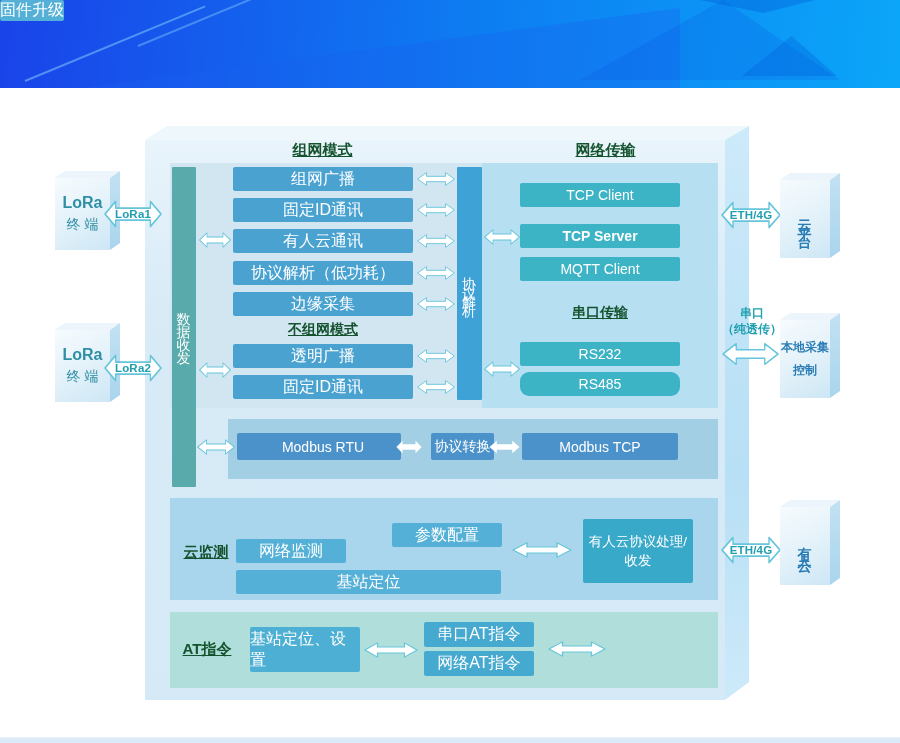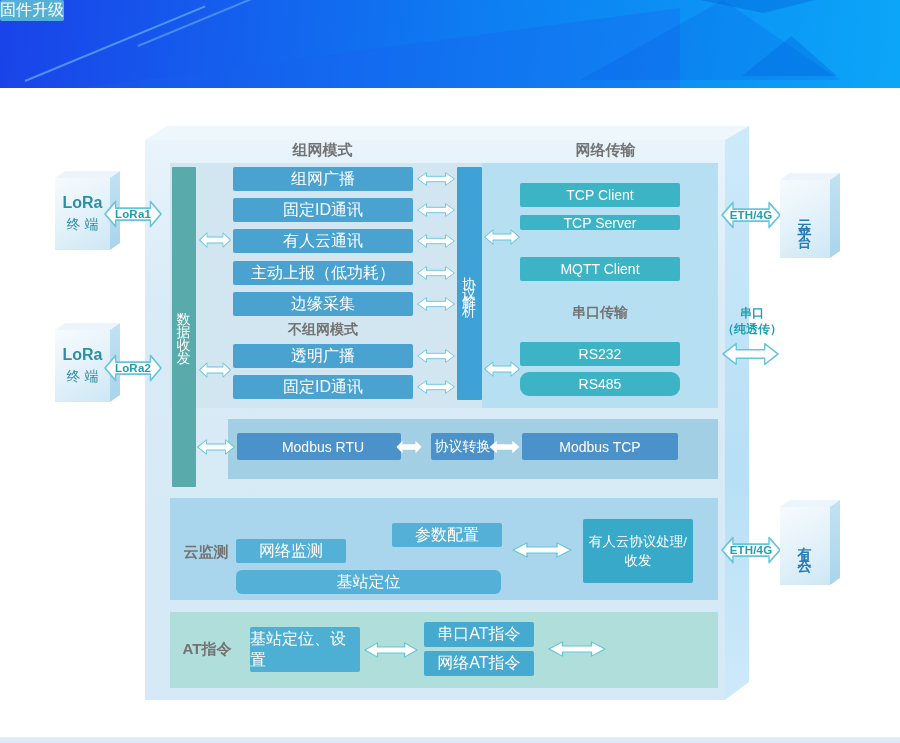--- a/index.html
+++ b/index.html
@@ -27,21 +27,21 @@
   .p-cloud{background:#a9d6ed;}
   .p-at{background:#b0dfdb;}
 
   
   .bx,.tx,.db,.vbar,.lbl,.tlbl{position:absolute;display:flex;align-items:center;justify-content:center;}
   .bx{background:#4aa2d1;color:#fff;font-size:16px;border-radius:2px;}
   .tx{background:#3db4c6;color:#fff;font-size:14px;border-radius:2px;}
   .db{background:#4b92ca;color:#fff;font-size:14px;border-radius:2px;}
   .vbar{color:#fff;font-size:14px;border-radius:1px;}
   .vtxt{writing-mode:vertical-lr;}
-  .lbl{color:#737373;font-size:15px;font-weight:600;}
+  .lbl{color:#14532d;font-size:15px;font-weight:600;text-decoration:underline;}
   .tlbl{color:#1f9fb0;font-size:12px;font-weight:700;}
   .bar-data{background:#58aaab;}
   .bar-proto{background:#3ea2d6;}
 
   
   .arr,.arr-lab{position:absolute;display:flex;align-items:center;justify-content:center;}
   .asvg{position:absolute;inset:0;width:100%;height:100%;}
   .asvg path{fill:#ffffff;stroke:#66c5da;stroke-width:1.4;stroke-linejoin:round;}
   .no-stroke .asvg path{stroke:rgba(255,255,255,0);}
   .arr-lab span{position:relative;z-index:1;color:#1f9fb0;font-size:11.5px;font-weight:700;letter-spacing:.2px;}
@@ -87,21 +87,21 @@
   <div class="vbar bar-data" style="left:172px;top:167px;width:24px;height:320px;">
     <span class="vtxt" style="letter-spacing:13px;">数据收发</span>
   </div>
   <div class="vbar bar-proto" style="left:457px;top:167px;width:25px;height:233px;">
     <span class="vtxt" style="letter-spacing:9px;">协议解析</span>
   </div>
 
   <div class="bx" style="left:233px;top:167px;width:180px;height:24px;">组网广播</div>
   <div class="bx" style="left:233px;top:198px;width:180px;height:24px;">固定ID通讯</div>
   <div class="bx" style="left:233px;top:229px;width:180px;height:24px;">有人云通讯</div>
-  <div class="bx" style="left:233px;top:261px;width:180px;height:24px;">主动上报（低功耗）</div>
+  <div class="bx" style="left:233px;top:261px;width:180px;height:24px;">协议解析（低功耗）</div>
   <div class="bx" style="left:233px;top:292px;width:180px;height:24px;">边缘采集</div>
   <div class="lbl" style="left:233px;top:321px;width:180px;height:18px;font-size:14px;">不组网模式</div>
   <div class="bx" style="left:233px;top:344px;width:180px;height:24px;">透明广播</div>
   <div class="bx" style="left:233px;top:375px;width:180px;height:24px;">固定ID通讯</div>
 
   <div class="arr" style="left:417px;top:171px;width:38px;height:16px;">
       <svg class="asvg" viewBox="0 0 60 24" preserveAspectRatio="none">
         <path d="M1 12 L15 2.5 L15 8 L45 8 L45 2.5 L59 12 L45 21.5 L45 16 L15 16 L15 21.5 Z"></path>
       </svg>
     </div>
@@ -152,21 +152,21 @@
         <path d="M1 12 L15 2.5 L15 8 L45 8 L45 2.5 L59 12 L45 21.5 L45 16 L15 16 L15 21.5 Z"></path>
       </svg>
     </div>
   <div class="arr" style="left:484px;top:360px;width:36px;height:18px;">
       <svg class="asvg" viewBox="0 0 60 24" preserveAspectRatio="none">
         <path d="M1 12 L15 2.5 L15 8 L45 8 L45 2.5 L59 12 L45 21.5 L45 16 L15 16 L15 21.5 Z"></path>
       </svg>
     </div>
 
   <div class="tx" style="left:520px;top:183px;width:160px;height:24px;">TCP Client</div>
-  <div class="tx" style="left:520px;top:215px;width:160px;height:15px;">TCP Server</div>
+  <div class="tx" style="left:520px;top:224px;width:160px;height:24px;font-weight:bold;">TCP Server</div>
   <div class="tx" style="left:520px;top:257px;width:160px;height:24px;">MQTT Client</div>
   <div class="lbl" style="left:520px;top:304px;width:160px;height:18px;font-size:14px;">串口传输</div>
   <div class="tx" style="left:520px;top:342px;width:160px;height:24px;">RS232</div>
   <div class="tx" style="left:520px;top:372px;width:160px;height:24px;border-radius:9px;">RS485</div>
 
   <div class="arr" style="left:197px;top:438px;width:38px;height:18px;">
       <svg class="asvg" viewBox="0 0 60 24" preserveAspectRatio="none">
         <path d="M1 12 L15 2.5 L15 8 L45 8 L45 2.5 L59 12 L45 21.5 L45 16 L15 16 L15 21.5 Z"></path>
       </svg>
     </div>
@@ -180,21 +180,21 @@
   <div class="arr no-stroke" style="left:489px;top:439px;width:31px;height:16px;">
       <svg class="asvg" viewBox="0 0 60 24" preserveAspectRatio="none">
         <path d="M1 12 L15 2.5 L15 8 L45 8 L45 2.5 L59 12 L45 21.5 L45 16 L15 16 L15 21.5 Z"></path>
       </svg>
     </div>
   <div class="db" style="left:522px;top:433px;width:156px;height:27px;">Modbus TCP</div>
 
   <div class="lbl" style="left:176px;top:543px;width:60px;height:18px;">云监测</div>
   <div class="bx" style="background:#54b0d6;" style2="">固件升级</div>
   <div class="bx" style="left:236px;top:539px;width:110px;height:24px;background:#54b0d6;">网络监测</div>
-  <div class="bx" style="left:236px;top:570px;width:265px;height:24px;background:#54b0d6;border-radius:6px;">基站定位</div>
+  <div class="bx" style="left:236px;top:570px;width:265px;height:24px;background:#54b0d6;">基站定位</div>
   <div class="bx" style="left:392px;top:523px;width:110px;height:24px;background:#54b0d6;">参数配置</div>
   <div class="arr" style="left:512px;top:541px;width:60px;height:18px;">
       <svg class="asvg" viewBox="0 0 60 24" preserveAspectRatio="none">
         <path d="M1 12 L15 2.5 L15 8 L45 8 L45 2.5 L59 12 L45 21.5 L45 16 L15 16 L15 21.5 Z"></path>
       </svg>
     </div>
   <div class="tx" style="left:583px;top:519px;width:110px;height:64px;background:#39a9ca;flex-direction:column;font-size:13.5px;line-height:19px;">
     <span>有人云协议处理/</span>
     <span>收发</span>
   </div>
@@ -258,20 +258,28 @@
     </div>
   </div>
 
   <div class="tlbl" style="left:714px;top:306px;width:76px;height:15px;">串口</div>
   <div class="tlbl" style="left:710px;top:322px;width:84px;height:15px;">（纯透传）</div>
   <div class="arr" style="left:722px;top:341px;width:57px;height:26px;">
       <svg class="asvg" viewBox="0 0 60 24" preserveAspectRatio="none">
         <path d="M1 12 L15 2.5 L15 8 L45 8 L45 2.5 L59 12 L45 21.5 L45 16 L15 16 L15 21.5 Z"></path>
       </svg>
     </div>
+  <div class="cube" style="left:780px;top:313px;width:60px;height:85px;">
+    <div class="cb-top" style="left:0;top:0;width:60px;height:7px;clip-path:polygon(10px 0,60px 0,50px 7px,0 7px);"></div>
+    <div class="cb-side" style="left:50px;top:0;width:10px;height:85px;clip-path:polygon(0 7px,10px 0,10px 78px,0 85px);"></div>
+    <div class="cb-front cube-blue-text" style="left:0;top:7px;width:50px;height:78px;">
+      <span style="font-size:12px;font-weight:600;">本地采集</span>
+      <span style="font-size:12px;font-weight:600;margin-top:6px;">控制</span>
+    </div>
+  </div>
 
   <div class="arr-lab" style="left:721px;top:535px;width:60px;height:30px;">
       <svg class="asvg" viewBox="0 0 60 24" preserveAspectRatio="none">
         <path d="M1 12 L12 2 L12 7.2 L48 7.2 L48 2 L59 12 L48 22 L48 16.8 L12 16.8 L12 22 Z"></path>
       </svg>
     <span>ETH/4G</span>
   </div>
   <div class="cube" style="left:780px;top:500px;width:60px;height:85px;">
     <div class="cb-top" style="left:0;top:0;width:60px;height:7px;clip-path:polygon(10px 0,60px 0,50px 7px,0 7px);"></div>
     <div class="cb-side" style="left:50px;top:0;width:10px;height:85px;clip-path:polygon(0 7px,10px 0,10px 78px,0 85px);"></div>

